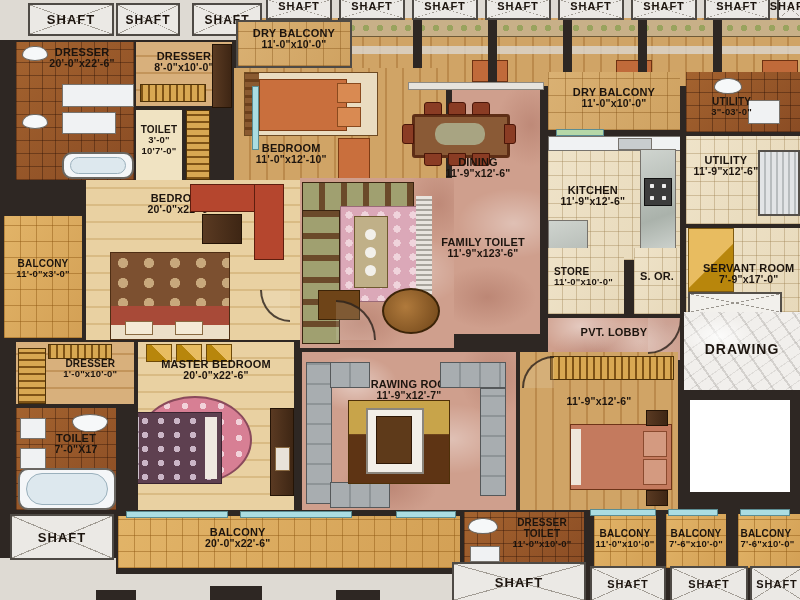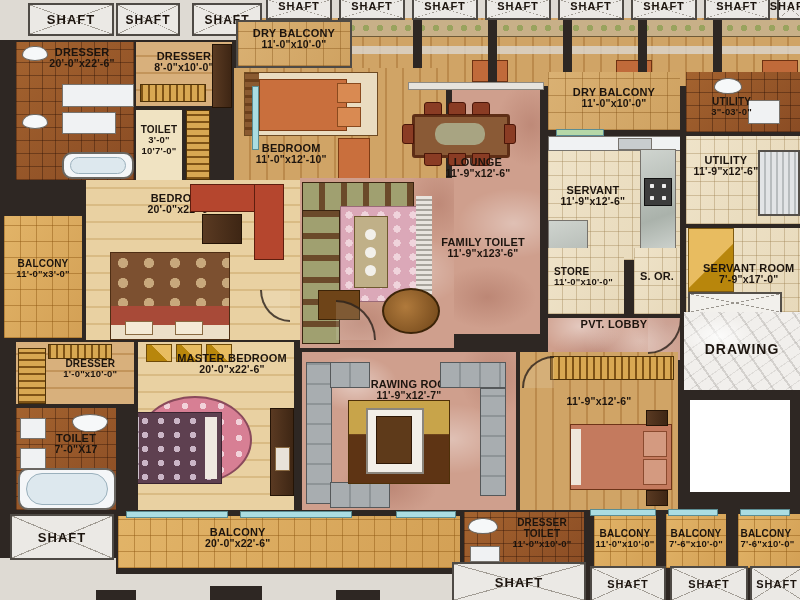--- a/index.html
+++ b/index.html
@@ -190,21 +190,21 @@
   </div>
   <div class="abs" style="left:424px;top:102px;width:16px;height:11px;background:#8a3c24;border:1px solid #4a1608;border-radius:3px 3px 0 0;"></div>
   <div class="abs" style="left:448px;top:102px;width:16px;height:11px;background:#8a3c24;border:1px solid #4a1608;border-radius:3px 3px 0 0;"></div>
   <div class="abs" style="left:472px;top:102px;width:16px;height:11px;background:#8a3c24;border:1px solid #4a1608;border-radius:3px 3px 0 0;"></div>
   <div class="abs" style="left:424px;top:153px;width:16px;height:11px;background:#8a3c24;border:1px solid #4a1608;border-radius:0 0 3px 3px;"></div>
   <div class="abs" style="left:448px;top:153px;width:16px;height:11px;background:#8a3c24;border:1px solid #4a1608;border-radius:0 0 3px 3px;"></div>
   <div class="abs" style="left:472px;top:153px;width:16px;height:11px;background:#8a3c24;border:1px solid #4a1608;border-radius:0 0 3px 3px;"></div>
   <div class="abs" style="left:402px;top:124px;width:10px;height:18px;background:#8a3c24;border:1px solid #4a1608;border-radius:3px 0 0 3px;"></div>
   <div class="abs" style="left:504px;top:124px;width:10px;height:18px;background:#8a3c24;border:1px solid #4a1608;border-radius:0 3px 3px 0;"></div>
   <div class="tag" style="left:416px;top:156px;width:124px;">
-    <div class="rname">LOUNGE</div>
+    <div class="rname">DINING</div>
     <div class="rdims">11'-9"x12'-6"</div>
   </div>
 
   <div class="abs" style="left:302px;top:182px;width:110px;height:28px;background:repeating-linear-gradient(90deg,#a0a070 0 16px,#6b4a2a 16px 22px);border:1px solid #3a2410;"></div>
   <div class="abs" style="left:302px;top:210px;width:36px;height:132px;background:repeating-linear-gradient(0deg,#a0a070 0 16px,#6b4a2a 16px 22px);border:1px solid #3a2410;"></div>
   <div class="abs" style="left:340px;top:206px;width:76px;height:94px;border:1px solid #9a6a78;
        background:radial-gradient(circle 5px at 8px 8px,#f0d4dc 70%,transparent 75%) 0 0/16px 14px,#dba8b8;"></div>
   <div class="abs" style="left:354px;top:216px;width:32px;height:70px;background:#c0b088;border:1px solid #6e5a30;">
     <div class="abs" style="left:10px;top:12px;width:11px;height:11px;background:#f2f0ea;border-radius:50%;"></div>
     <div class="abs" style="left:10px;top:30px;width:11px;height:11px;background:#f2f0ea;border-radius:50%;"></div>
@@ -235,21 +235,21 @@
   </div>
 
   <div class="room t-cream" style="left:548px;top:136px;width:132px;height:124px;">
     <div class="counter" style="left:0;top:0;width:132px;height:13px;"></div>
     <div class="counter" style="left:70px;top:2px;width:32px;height:10px;background:#c8ccce;"></div>
     <div class="abs" style="left:92px;top:13px;width:34px;height:111px;background:linear-gradient(160deg,#cfd4cf,#aab2ab 60%,#d8dcd8);border:1px solid #77736d;"></div>
     <div class="abs" style="left:96px;top:42px;width:26px;height:26px;background:#3c3c3c;border:1px solid #111;
          background-image:radial-gradient(circle 3px at 7px 7px,#eee 70%,transparent 75%),radial-gradient(circle 3px at 19px 7px,#eee 70%,transparent 75%),radial-gradient(circle 3px at 7px 19px,#eee 70%,transparent 75%),radial-gradient(circle 3px at 19px 19px,#eee 70%,transparent 75%);"></div>
     <div class="abs" style="left:0;top:84px;width:38px;height:40px;background:linear-gradient(160deg,#cfd4cf,#b2b8b2);border:1px solid #77736d;"></div>
     <div class="tag" style="left:2%;top:48px;width:64%;">
-      <div class="rname">SERVANT</div>
+      <div class="rname">KITCHEN</div>
       <div class="rdims">11'-9"x12'-6"</div>
     </div>
   </div>
   <div class="win" style="left:556px;top:129px;width:46px;height:5px;background:#b6d8a8;"></div>
 
   <div class="room t-cream" style="left:686px;top:136px;width:114px;height:88px;">
     <div class="abs" style="left:72px;top:14px;width:38px;height:62px;background:repeating-linear-gradient(90deg,#e2e4e6 0 4px,#b8bcbe 4px 6px);border:2px solid #55504a;"></div>
     <div class="tag" style="left:0;top:18px;width:70%;">
       <div class="rname">UTILITY</div>
       <div class="rdims">11'-9"x12'-6"</div>
@@ -271,21 +271,21 @@
       <div class="rdims">11'-0"x10'-0"</div>
     </div>
   </div>
   <div class="room t-cream" style="left:634px;top:248px;width:46px;height:66px;">
     <div class="tag" style="left:0;top:22px;width:100%;">
       <div class="rname">S. OR.</div>
     </div>
   </div>
 
   <div class="room marble-pink" style="left:548px;top:318px;width:132px;height:42px;">
-    <div class="tag" style="left:0;top:0;width:100%;text-align:center;">
+    <div class="tag" style="left:0;top:8px;width:100%;text-align:center;">
       <div class="rname">PVT. LOBBY</div>
     </div>
   </div>
 
   <div class="room marble-white" style="left:684px;top:312px;width:116px;height:82px;">
     <div class="tag" style="left:0;top:30px;width:100%;">
       <div class="rname" style="font-size:14px;letter-spacing:1px;">DRAWING</div>
     </div>
   </div>
   <div class="abs" style="left:678px;top:390px;width:122px;height:112px;background:#2e2723;"></div>
@@ -320,21 +320,21 @@
     <div class="tag sm" style="left:26%;top:16px;width:74%;">
       <div class="rname">DRESSER</div>
       <div class="rdims">1'-0"x10'-0"</div>
     </div>
   </div>
 
   <div class="room wood-light" style="left:138px;top:342px;width:156px;height:168px;">
     <div class="abs" style="left:8px;top:2px;width:24px;height:16px;background:linear-gradient(45deg,#b8860c 50%,#e8bc60 51%);border:1px solid #6e4a08;"></div>
     <div class="abs" style="left:38px;top:2px;width:24px;height:16px;background:linear-gradient(45deg,#b8860c 50%,#e8bc60 51%);border:1px solid #6e4a08;"></div>
     <div class="abs" style="left:68px;top:2px;width:24px;height:16px;background:linear-gradient(45deg,#b8860c 50%,#e8bc60 51%);border:1px solid #6e4a08;"></div>
-    <div class="tag" style="left:0;top:10px;width:100%;margin-left:16px;">
+    <div class="tag" style="left:0;top:16px;width:100%;">
       <div class="rname">MASTER BEDROOM</div>
       <div class="rdims">20'-0"x22'-6"</div>
     </div>
     <div class="abs" style="left:0;top:54px;width:110px;height:84px;border-radius:50%;
          background:radial-gradient(circle 5px at 9px 8px,#f2d2da 65%,transparent 70%) 0 0/18px 16px,#d77f94;border:2px solid #8a4a5c;"></div>
     <div class="abs" style="left:-18px;top:70px;width:100px;height:70px;border:1px solid #3a2430;
          background:radial-gradient(circle 5px at 8px 8px,#cbb6c6 65%,transparent 70%) 0 0/16px 14px,#5e4050;">
       <div class="abs" style="left:2px;top:4px;width:16px;height:62px;background:repeating-linear-gradient(0deg,#cfc0cc 0 14px,#9a8496 14px 16px);"></div>
       <div class="abs" style="left:84px;top:4px;width:12px;height:62px;background:#efe8e0;"></div>
     </div>

